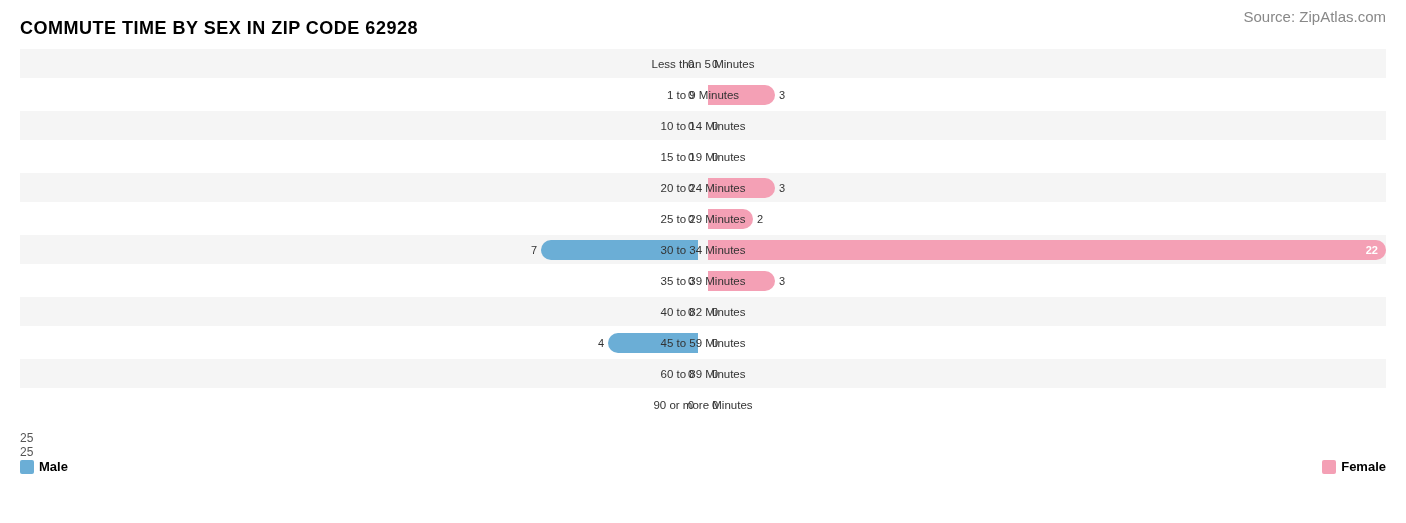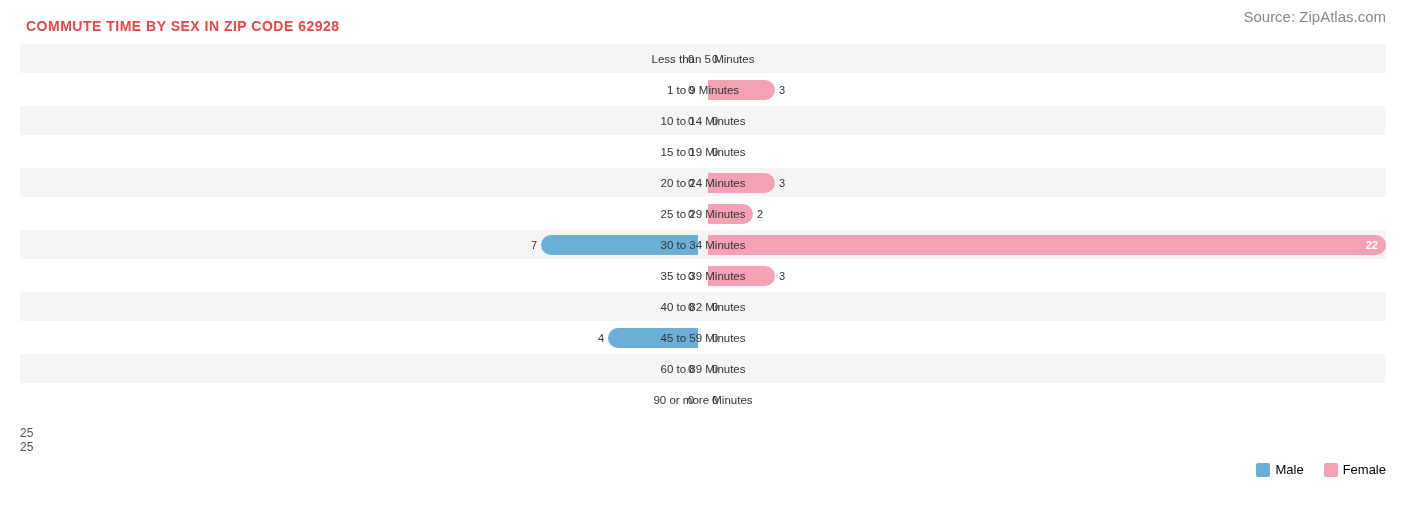--- a/index.html
+++ b/index.html
@@ -12,27 +12,26 @@
       position: relative;
     }
     .chart-container {
       width: 1406px;
       height: 523px;
       padding: 18px 20px 50px 20px;
       position: relative;
       background: #fff;
     }
     .chart-title {
-      font-size: 14px;
+      font-size: 18px;
       font-weight: bold;
-      color: #ef4444;
+      color: #000000;
       text-transform: uppercase;
       letter-spacing: 0.5px;
       margin-bottom: 10px;
-      margin-left: 6px;
     }
     .source-text {
       position: absolute;
       top: 8px;
       right: 20px;
       font-size: 15px;
       color: #888;
     }
     .chart-area {
       position: relative;
@@ -107,25 +106,26 @@
     }
     .female-value {
       font-size: 11px;
       color: #333;
       margin-left: 4px;
       white-space: nowrap;
       min-width: 16px;
     }
     .legend {
       display: flex;
-      justify-content: flex-end;
+      justify-content: space-between;
       align-items: center;
       gap: 20px;
-      margin-top: 8px;
+      margin-top: 0;
       font-size: 13px;
+      font-weight: bold;
     }
     .legend-item {
       display: flex;
       align-items: center;
       gap: 5px;
     }
     .legend-swatch {
       width: 14px;
       height: 14px;
       border-radius: 2px;

